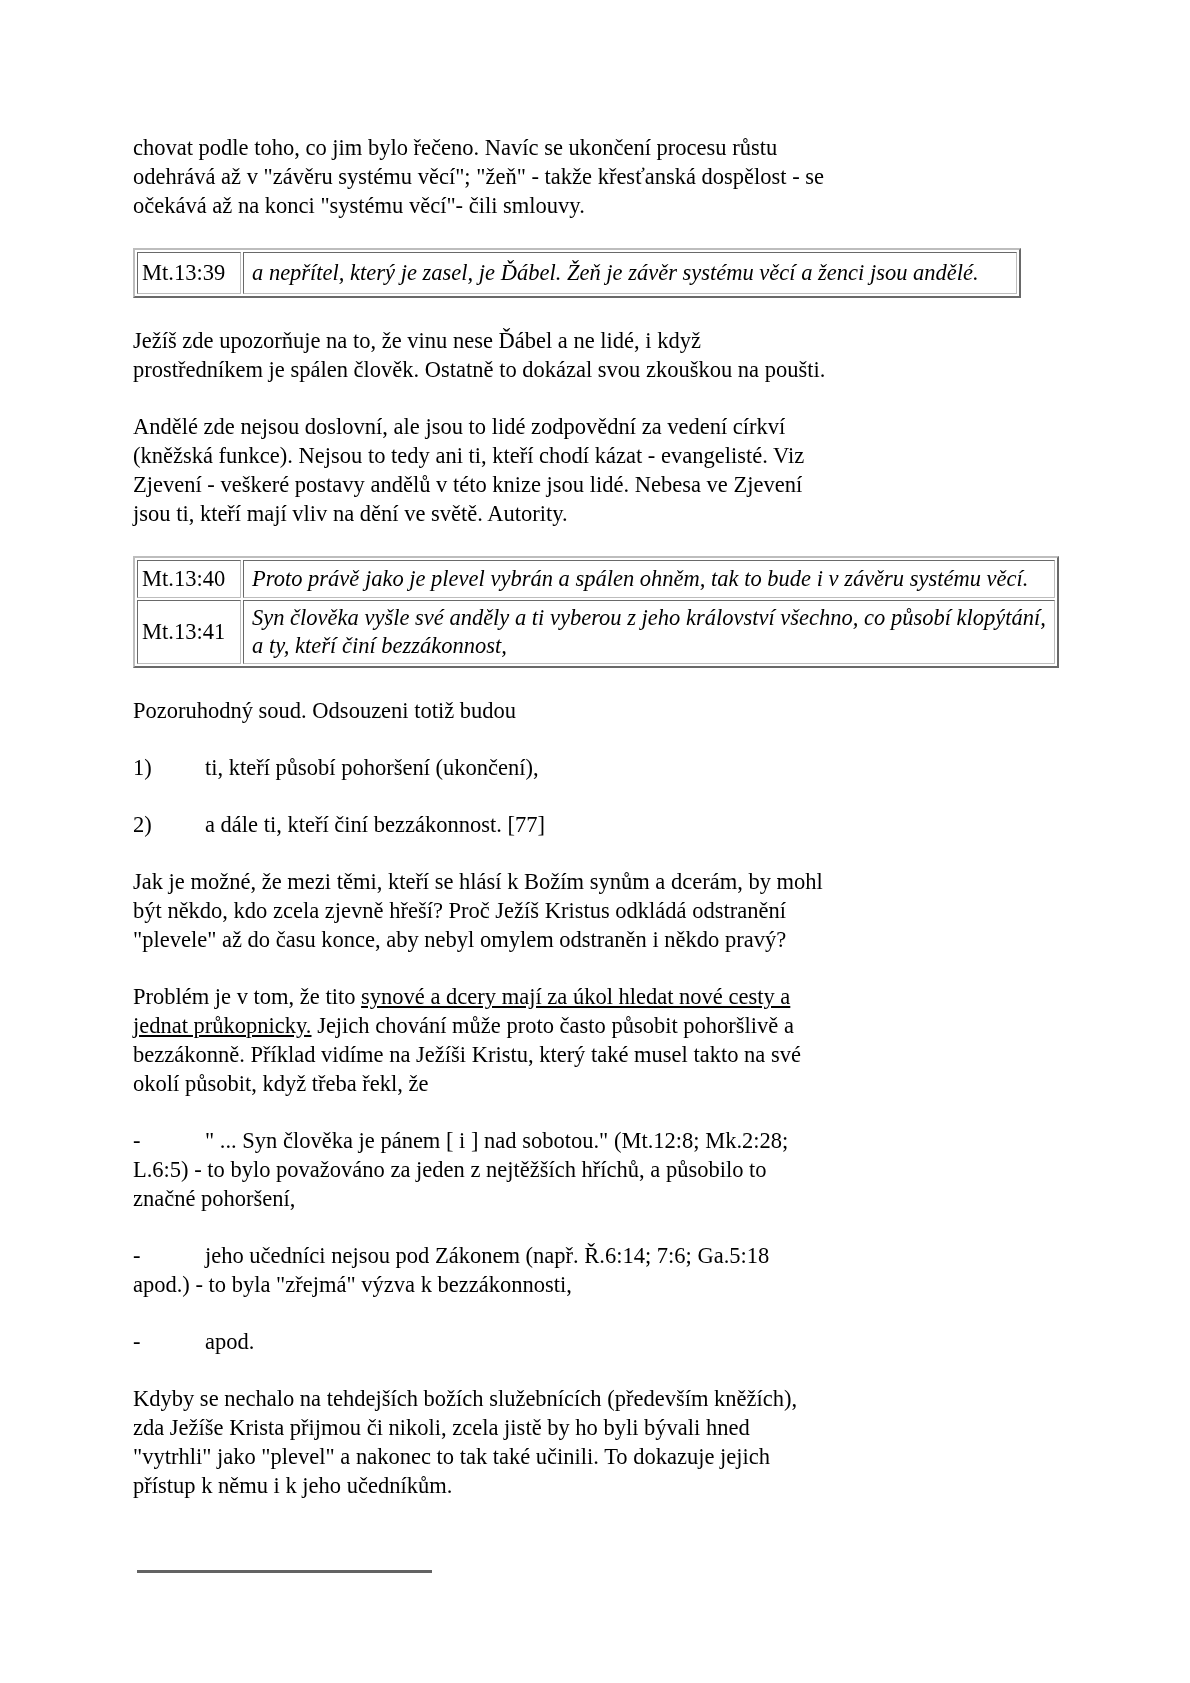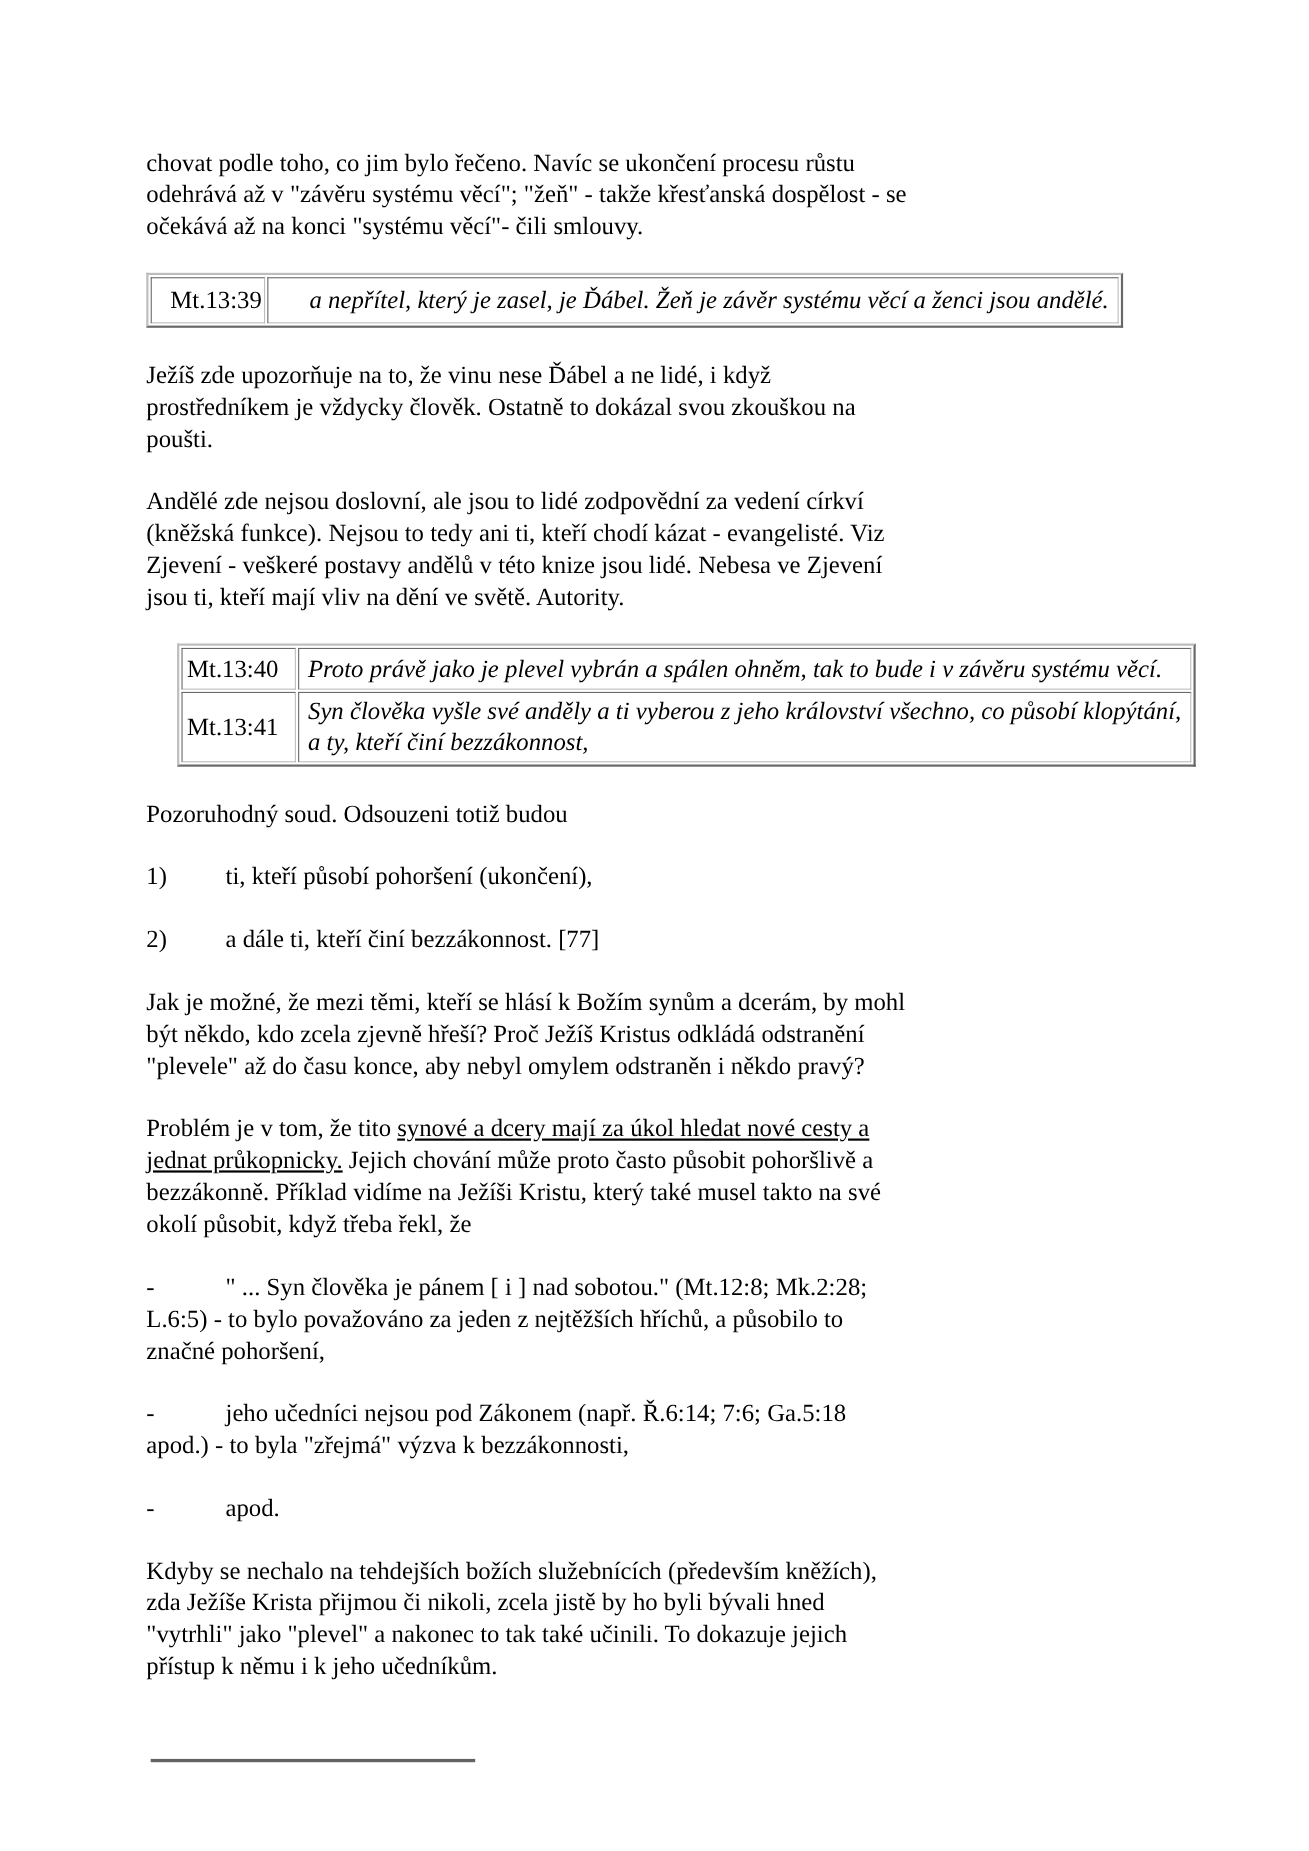--- a/index.html
+++ b/index.html
@@ -36,38 +36,38 @@
     text-decoration: underline;
   }
   table.verse-table {
     border-collapse: separate;
     border-spacing: 2px;
     border: 2px outset #bdbdbd;
     background: #ffffff;
     margin: 21px 0;
   }
   table.t1 { width: 888px; }
-  table.t2 { width: 926px; margin-left: 28px; }
+  table.t2 { width: 926px; }
   table.verse-table td {
     border: 1px inset #bdbdbd;
     vertical-align: middle;
     line-height: 28px;
   }
   td.ref {
     width: 96px;
     padding: 4px 2px 4px 4px;
     font-style: normal;
     white-space: nowrap;
   }
   td.verse {
     padding: 3px 8px;
     font-style: italic;
     font-family: Liberation Serif, serif;
   }
-  table.t1 td.ref, table.t1 td.verse { padding-top: 6px; padding-bottom: 6px; text-align: right; }
+  table.t1 td.ref, table.t1 td.verse { padding-top: 6px; padding-bottom: 6px; }
   .footnote-separator {
     margin-top: 70px;
     margin-left: 4px;
     width: 295px;
     height: 0;
     border-top: 3px solid #636363;
   }
 </style>
 </head>
 <body>
@@ -78,21 +78,21 @@
 
   <table class="verse-table t1">
     <tbody>
       <tr>
         <td class="ref">Mt.13:39</td>
         <td class="verse">a nepřítel, který je zasel, je Ďábel. Žeň je závěr systému věcí a ženci jsou andělé.</td>
       </tr>
     </tbody>
   </table>
 
-  <p>Ježíš zde upozorňuje na to, že vinu nese Ďábel a ne lidé, i když prostředníkem je vždycky člověk. Ostatně to dokázal svou zkouškou na poušti.</p>
+  <p>Ježíš zde upozorňuje na to, že vinu nese Ďábel a ne lidé, i když prostředníkem je spálen člověk. Ostatně to dokázal svou zkouškou na poušti.</p>
 
   <p>Andělé zde nejsou doslovní, ale jsou to lidé zodpovědní za vedení církví (kněžská funkce). Nejsou to tedy ani ti, kteří chodí kázat - evangelisté. Viz Zjevení - veškeré postavy andělů v této knize jsou lidé. Nebesa ve Zjevení jsou ti, kteří mají vliv na dění ve světě. Autority.</p>
 
   <table class="verse-table t2">
     <tbody>
       <tr>
         <td class="ref">Mt.13:40</td>
         <td class="verse">Proto právě jako je plevel vybrán a spálen ohněm, tak to bude i v závěru systému věcí.</td>
       </tr>
       <tr>

